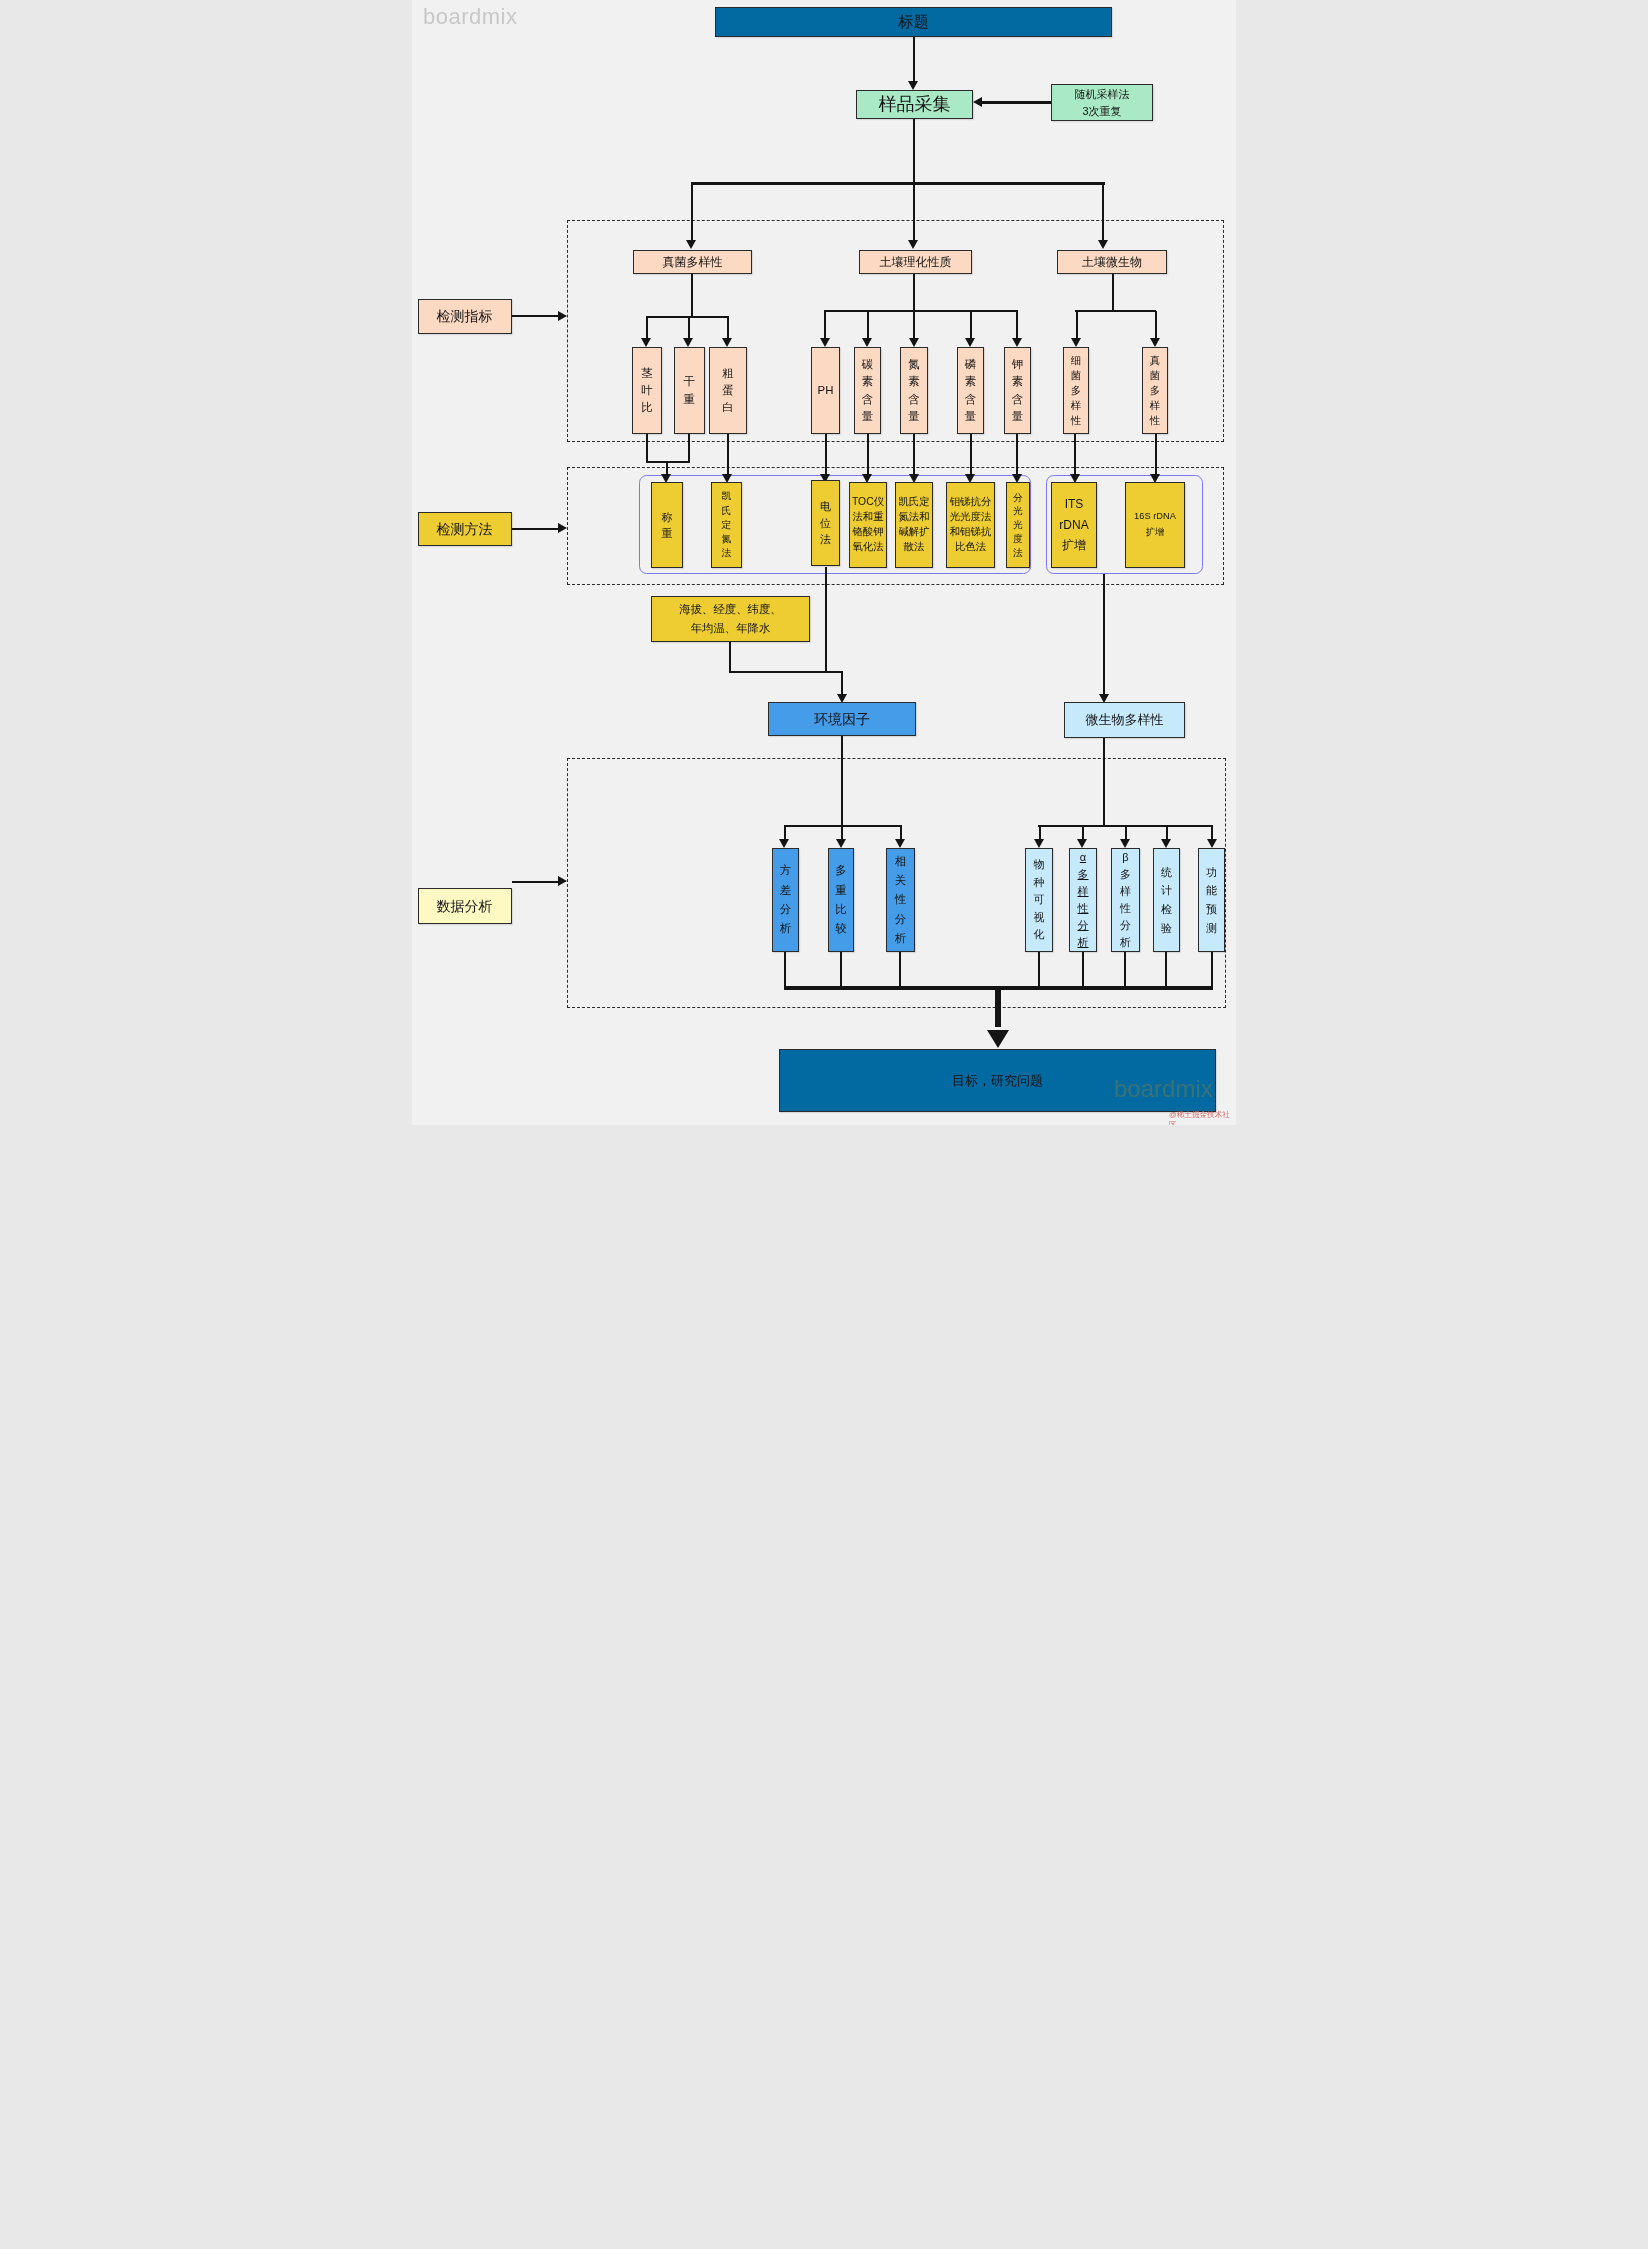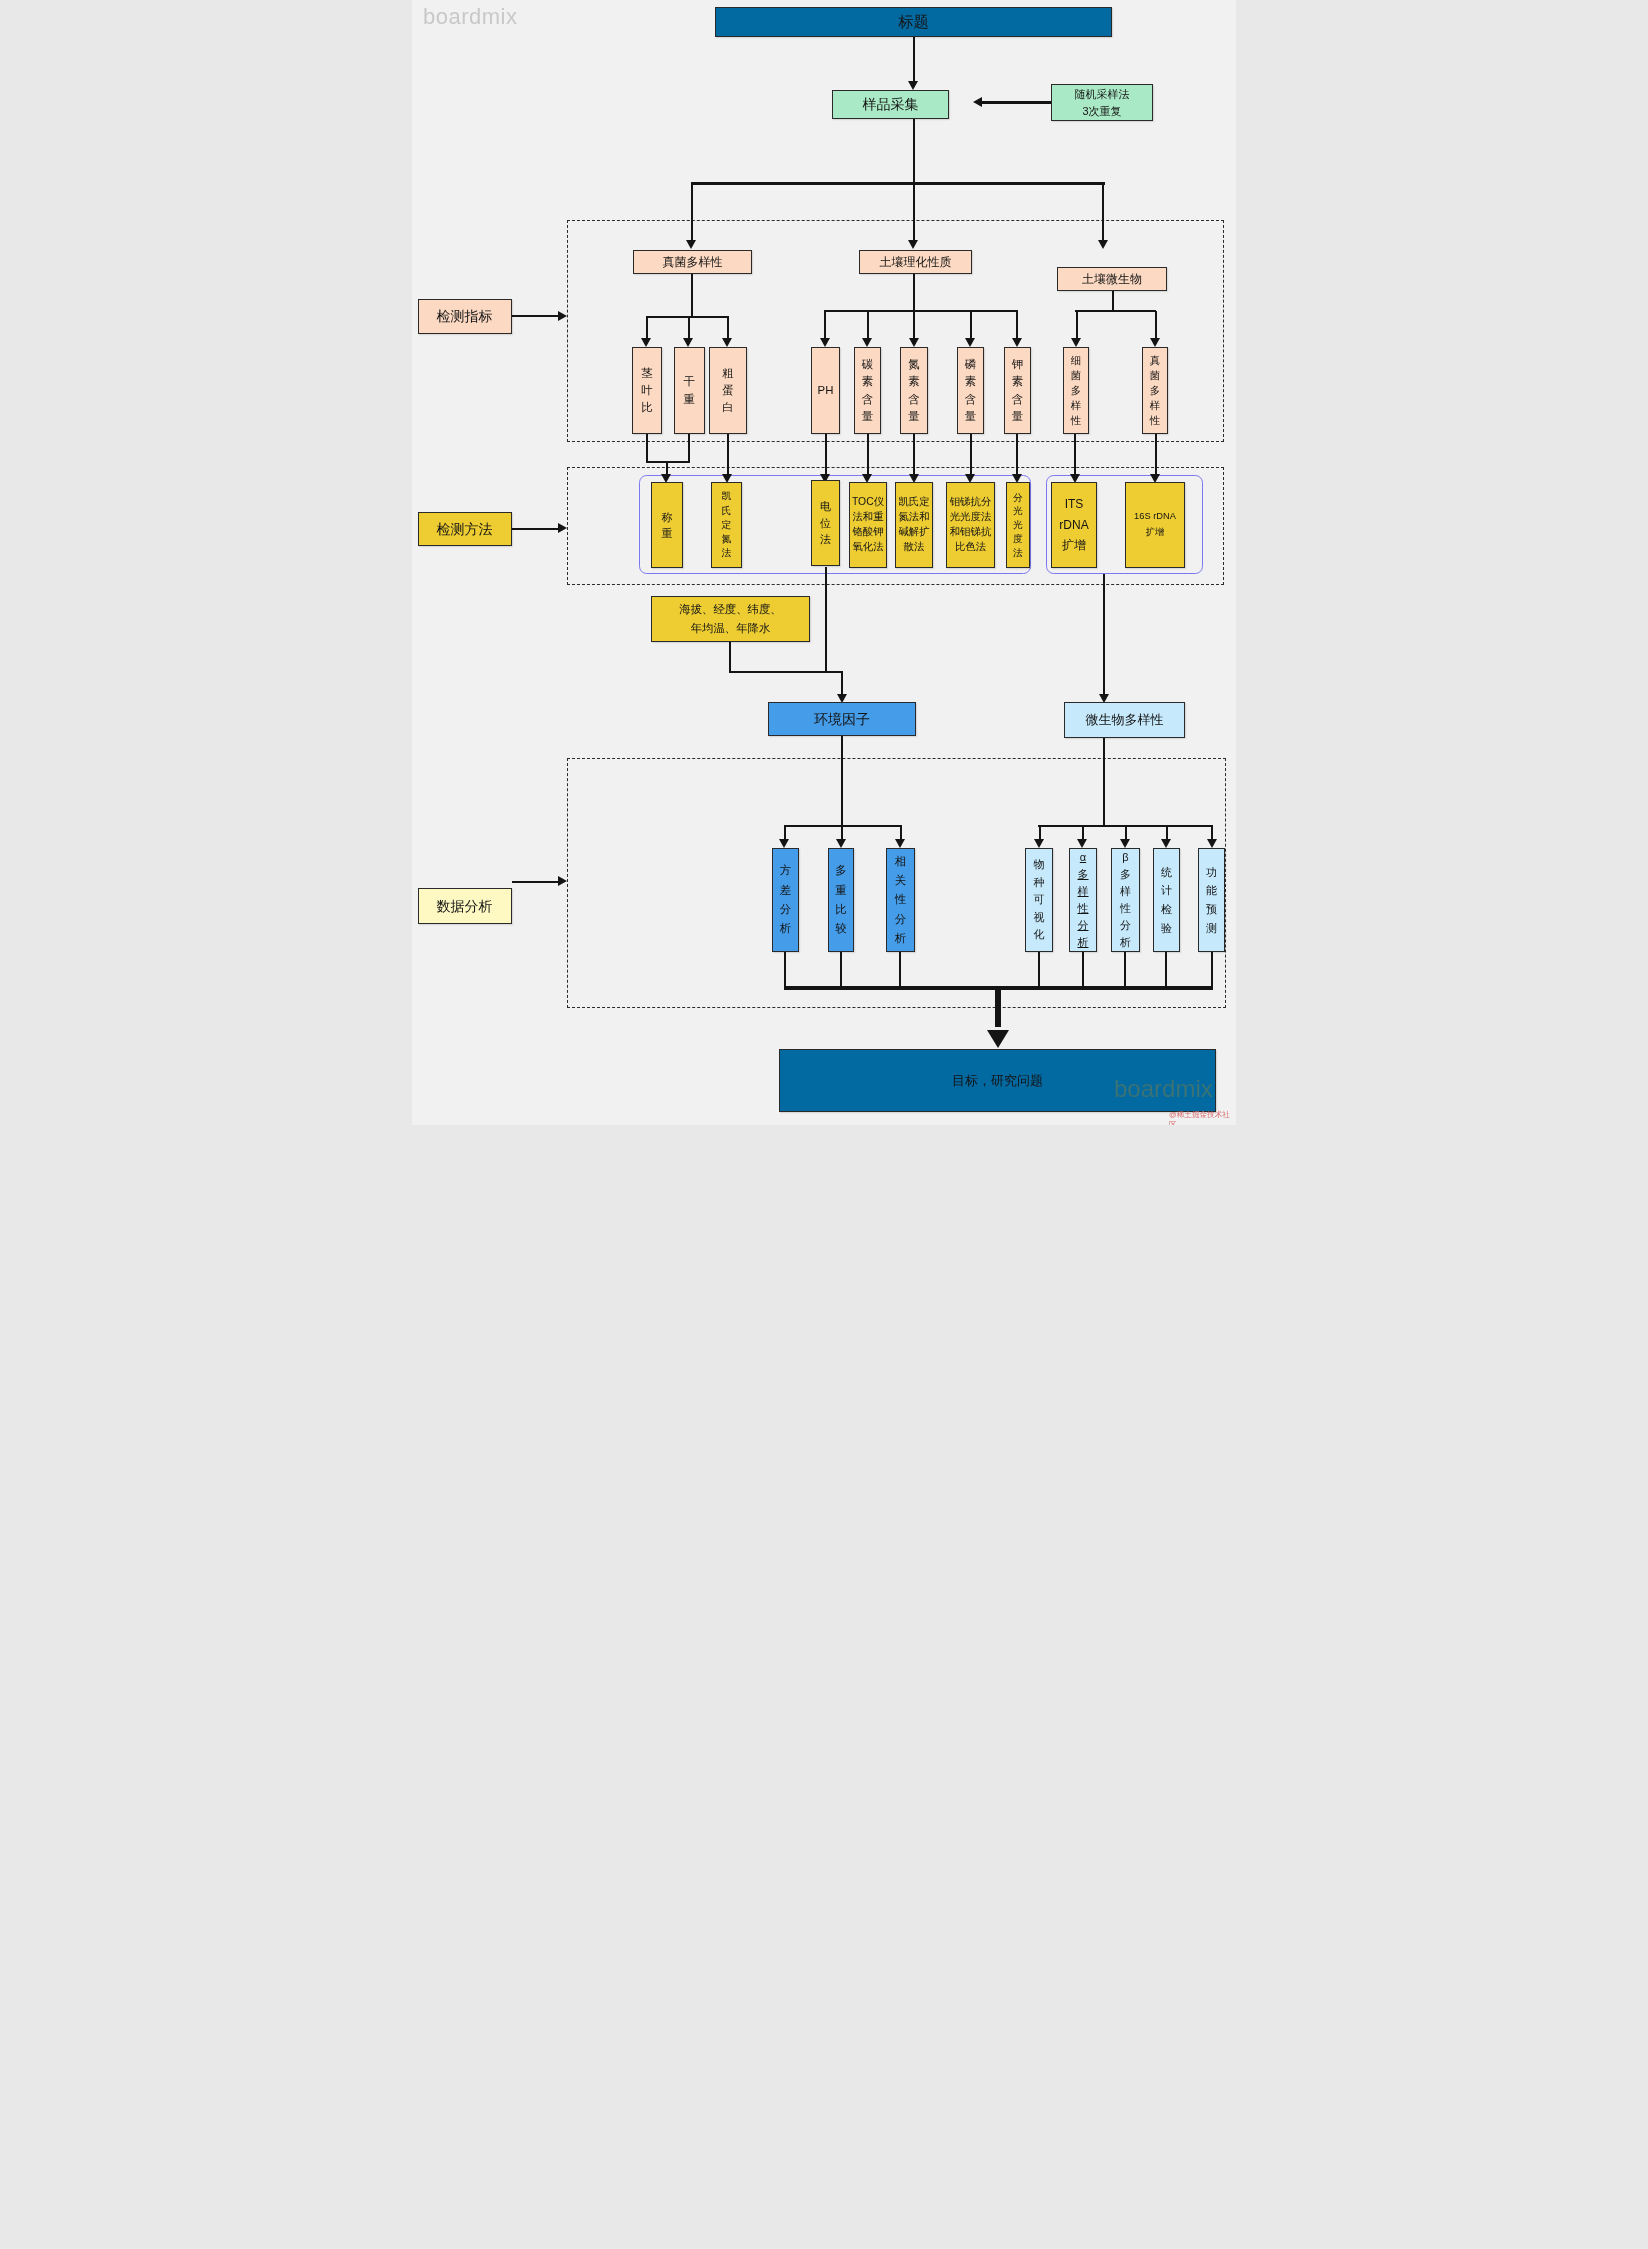--- a/index.html
+++ b/index.html
@@ -35,31 +35,31 @@
   <div class="credit" style="left:757px;top:1110px;">@稀土掘金技术社区</div>
 
   <div class="section" style="left:155px;top:220px;width:657px;height:222px;"></div>
   <div class="section" style="left:155px;top:467px;width:657px;height:118px;"></div>
   <div class="section" style="left:155px;top:758px;width:659px;height:250px;"></div>
 
   <div class="group" style="left:227px;top:475px;width:392px;height:99px;"></div>
   <div class="group" style="left:634px;top:475px;width:157px;height:99px;"></div>
 
   <div class="box c-yellow thick" style="left:303px;top:7px;width:397px;height:30px;font-size:15.3px;">标题</div>
-  <div class="box c-green thick" style="left:420px;top:90px;width:117px;height:29px;font-size:14px;text-align:right;">样品采集</div>
+  <div class="box c-green thick" style="left:444px;top:90px;width:117px;height:29px;font-size:18px;text-align:right;">样品采集</div>
   <div class="box c-green pre" style="left:639px;top:84px;width:102px;height:37px;font-size:11px;">随机采样法
 3次重复</div>
 
   <div class="box c-pink" style="left:5.5px;top:299px;width:94px;height:35px;font-size:14px;">检测指标</div>
   <div class="box c-gold" style="left:5.5px;top:512px;width:94px;height:34px;font-size:14px;">检测方法</div>
   <div class="box c-purple" style="left:5.5px;top:864px;width:94px;height:36px;font-size:14px;">数据分析</div>
 
   <div class="box c-pink" style="left:221px;top:250px;width:119px;height:24px;font-size:12px;">真菌多样性</div>
   <div class="box c-pink" style="left:447px;top:250px;width:113px;height:24px;font-size:12px;">土壤理化性质</div>
-  <div class="box c-pink" style="left:645px;top:250px;width:110px;height:24px;font-size:12px;margin-top:17px;">土壤微生物</div>
+  <div class="box c-pink" style="left:645px;top:250px;width:110px;height:24px;font-size:12px;">土壤微生物</div>
 
   <div class="box c-pink" style="left:220px;top:347px;width:30px;height:87px;font-size:11.4px;padding:0 6px;">茎叶比</div>
   <div class="box c-pink" style="left:262px;top:347px;width:30.5px;height:87px;font-size:11.4px;padding:0 6px;">干重</div>
   <div class="box c-pink" style="left:297px;top:347px;width:38px;height:87px;font-size:11.4px;padding:0 9.8px;">粗蛋白</div>
   <div class="box c-pink" style="left:399px;top:347px;width:29px;height:87px;font-size:11.4px;padding:0 3.3px;">PH</div>
   <div class="box c-pink" style="left:442px;top:347px;width:27px;height:87px;font-size:11.4px;padding:0 6px;">碳素含量</div>
   <div class="box c-pink" style="left:488px;top:347px;width:28px;height:87px;font-size:11.4px;padding:0 6px;">氮素含量</div>
   <div class="box c-pink" style="left:545px;top:347px;width:27px;height:87px;font-size:11.4px;padding:0 6px;">磷素含量</div>
   <div class="box c-pink" style="left:592px;top:347px;width:27px;height:87px;font-size:11.4px;padding:0 6px;">钾素含量</div>
   <div class="box c-pink" style="left:651px;top:347px;width:26px;height:87px;font-size:10.4px;padding:0 6.5px;line-height:1.45;">细菌多样性</div>

